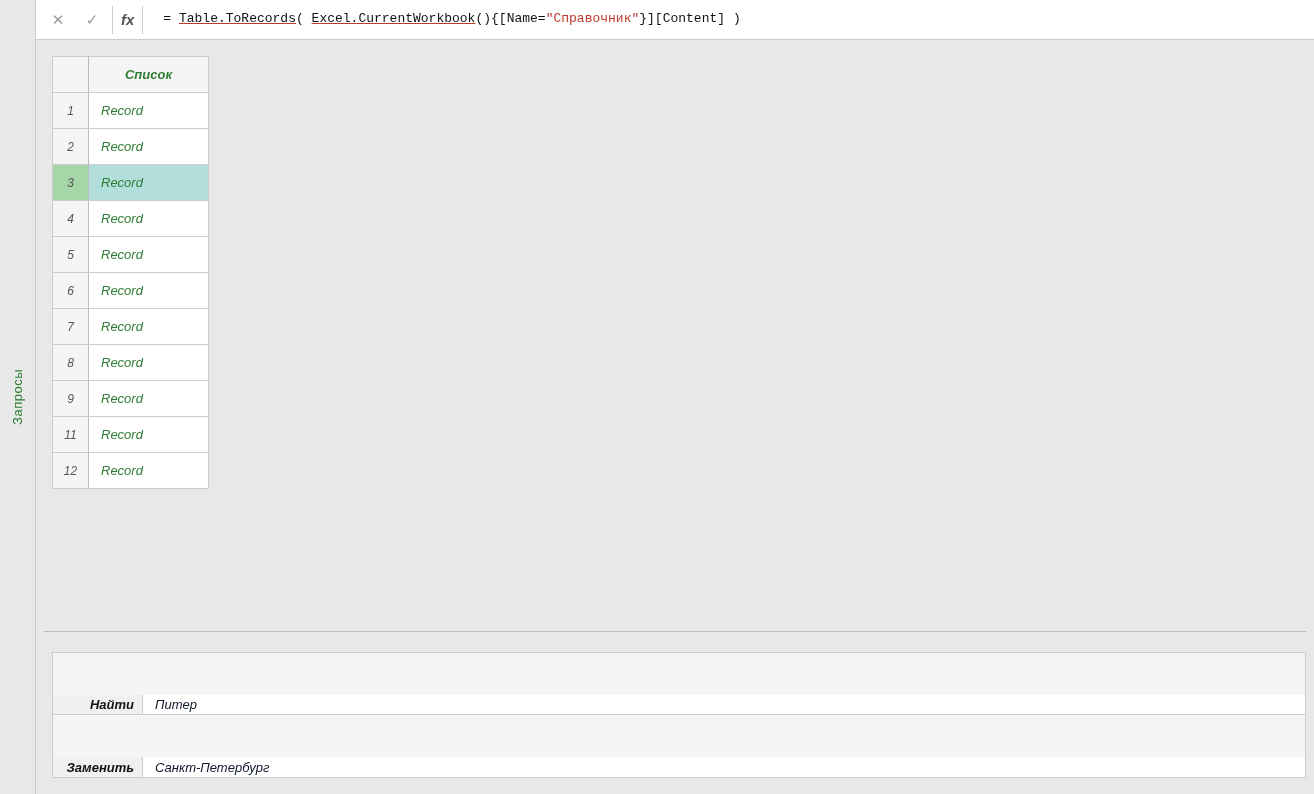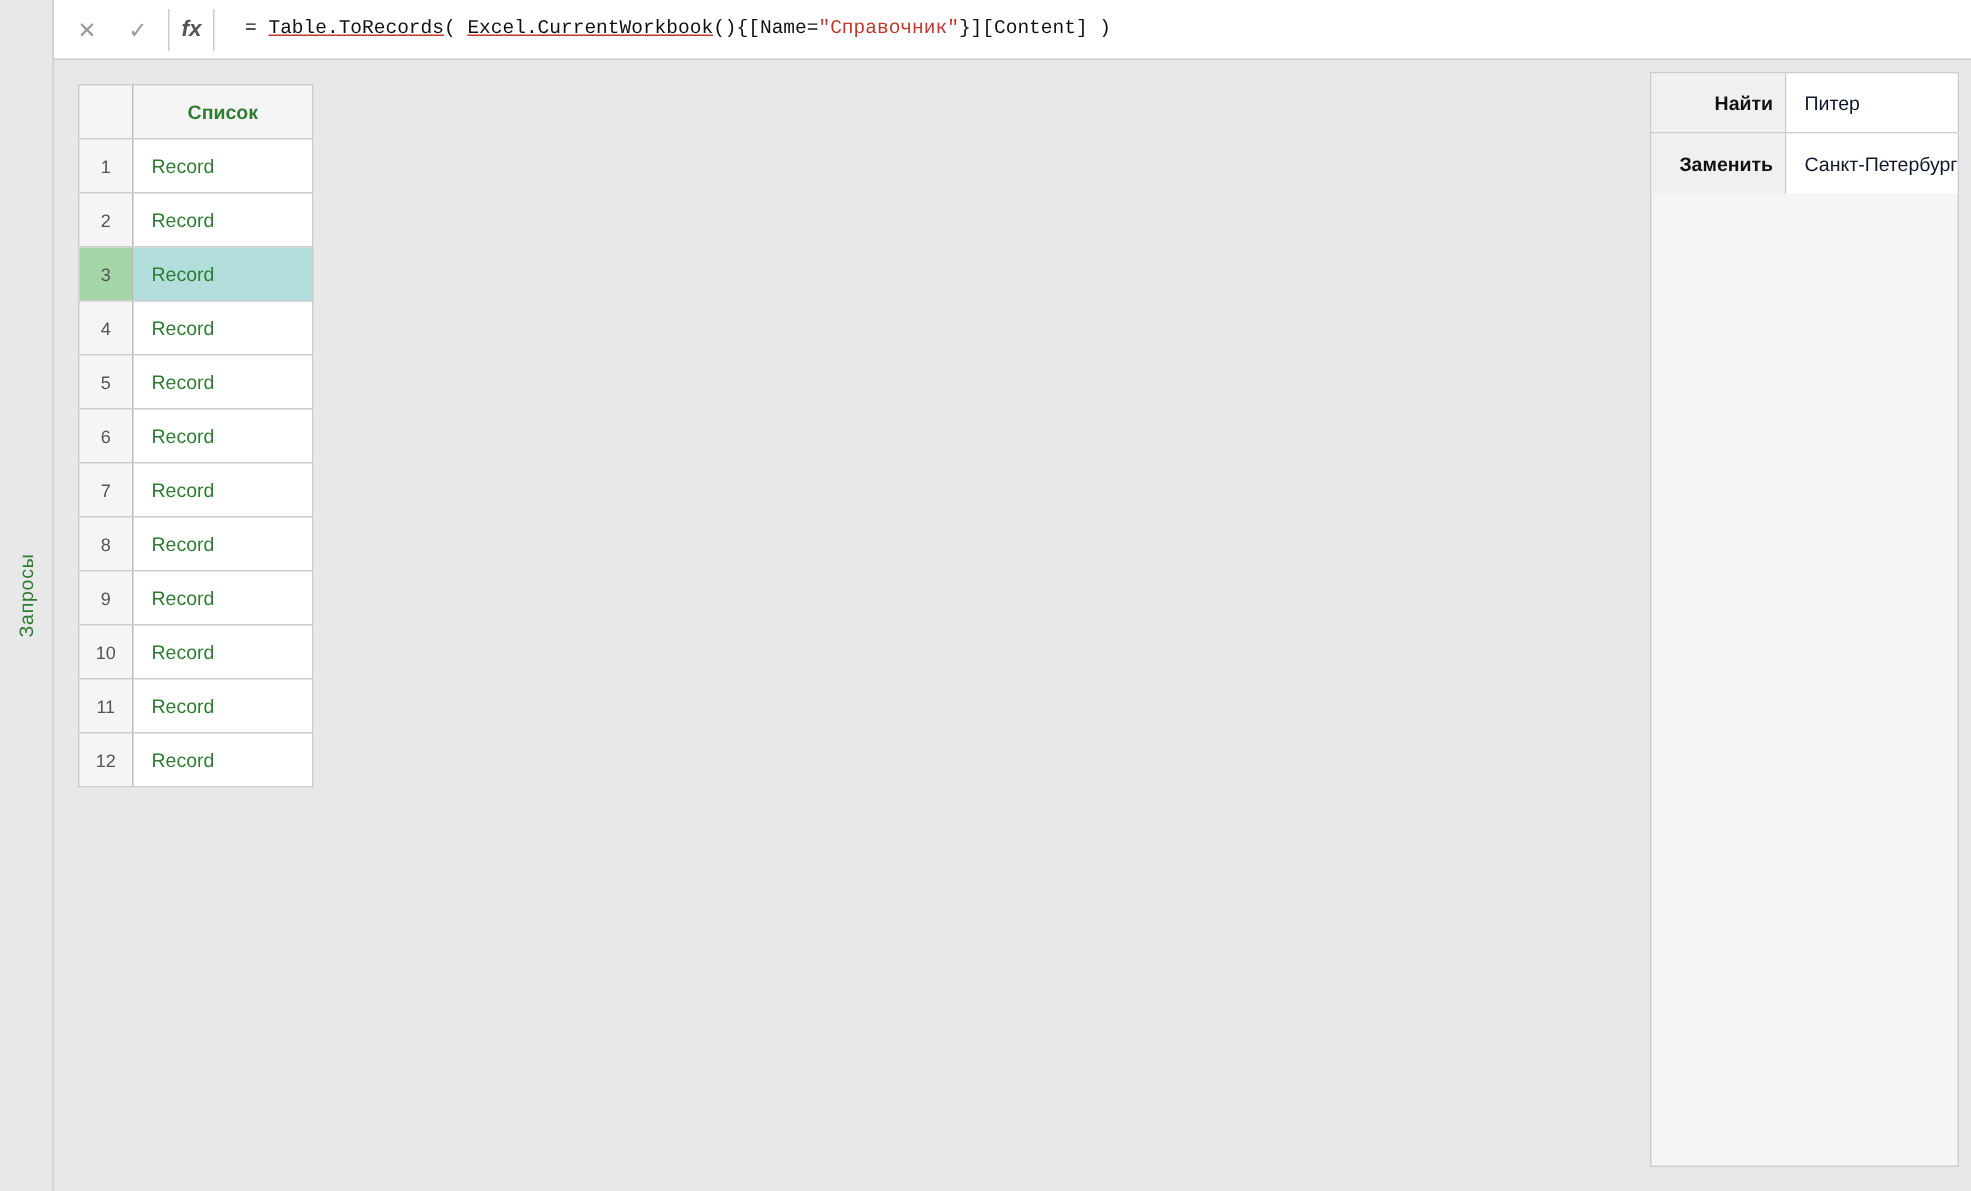--- a/index.html
+++ b/index.html
@@ -82,23 +82,25 @@
       font-size: 13px;
       color: #111;
       font-family: 'Consolas', 'Courier New', monospace;
       line-height: 1.4;
     }
 
     
     .content {
       flex: 1;
       display: flex;
+      flex-direction: column;
       padding: 8px;
       gap: 16px;
       overflow: hidden;
+      font-style: italic;
     }
 
     
     .table-area {
       flex: 1;
       display: flex;
       align-items: flex-start;
       padding: 8px 0 8px 8px;
       overflow: hidden;
     }
@@ -160,22 +162,23 @@
     
     .find-replace-area {
       background: #f5f5f5;
       border: 1px solid #ccc;
       margin: 0 0 8px 8px;
       flex-shrink: 0;
     }
     .find-replace-row {
       display: flex;
       align-items: center;
-      height: 40px;
+      height: 20px;
       border-bottom: 1px solid #ccc;
+      margin-top: 42px;
     }
     .find-replace-row:last-child {
       border-bottom: none;
     }
     .find-replace-label {
       width: 90px;
       min-width: 90px;
       font-weight: 700;
       text-align: right;
       padding-right: 8px;
@@ -265,24 +268,20 @@
             </tr>
             <tr>
               <td class="row-num">8</td>
               <td class="cell-value">Record</td>
             </tr>
             <tr>
               <td class="row-num">9</td>
               <td class="cell-value">Record</td>
             </tr>
             <tr>
-              <td class="row-num">10</td>
-              <td class="cell-value">Record</td>
-            </tr>
-            <tr>
               <td class="row-num">11</td>
               <td class="cell-value">Record</td>
             </tr>
             <tr>
               <td class="row-num">12</td>
               <td class="cell-value">Record</td>
             </tr>
           </tbody>
       </table>
     </div>

